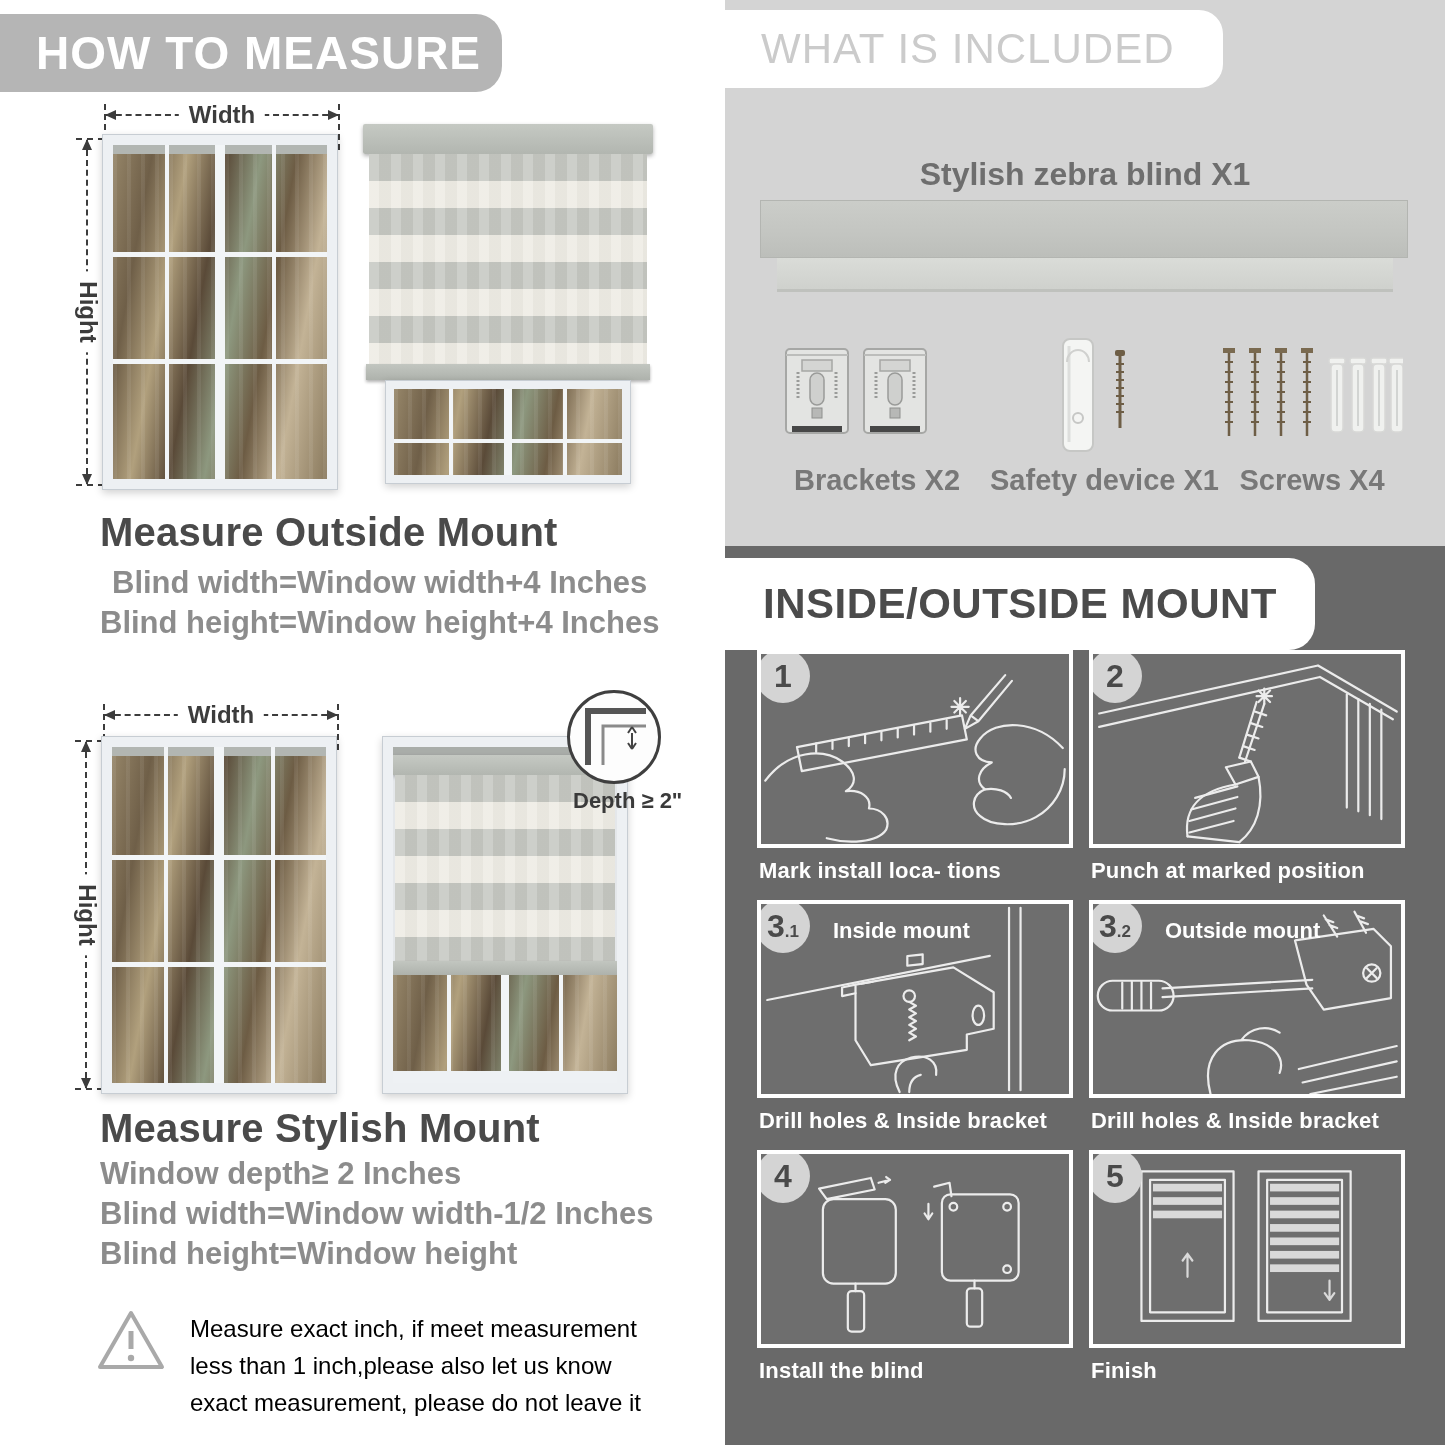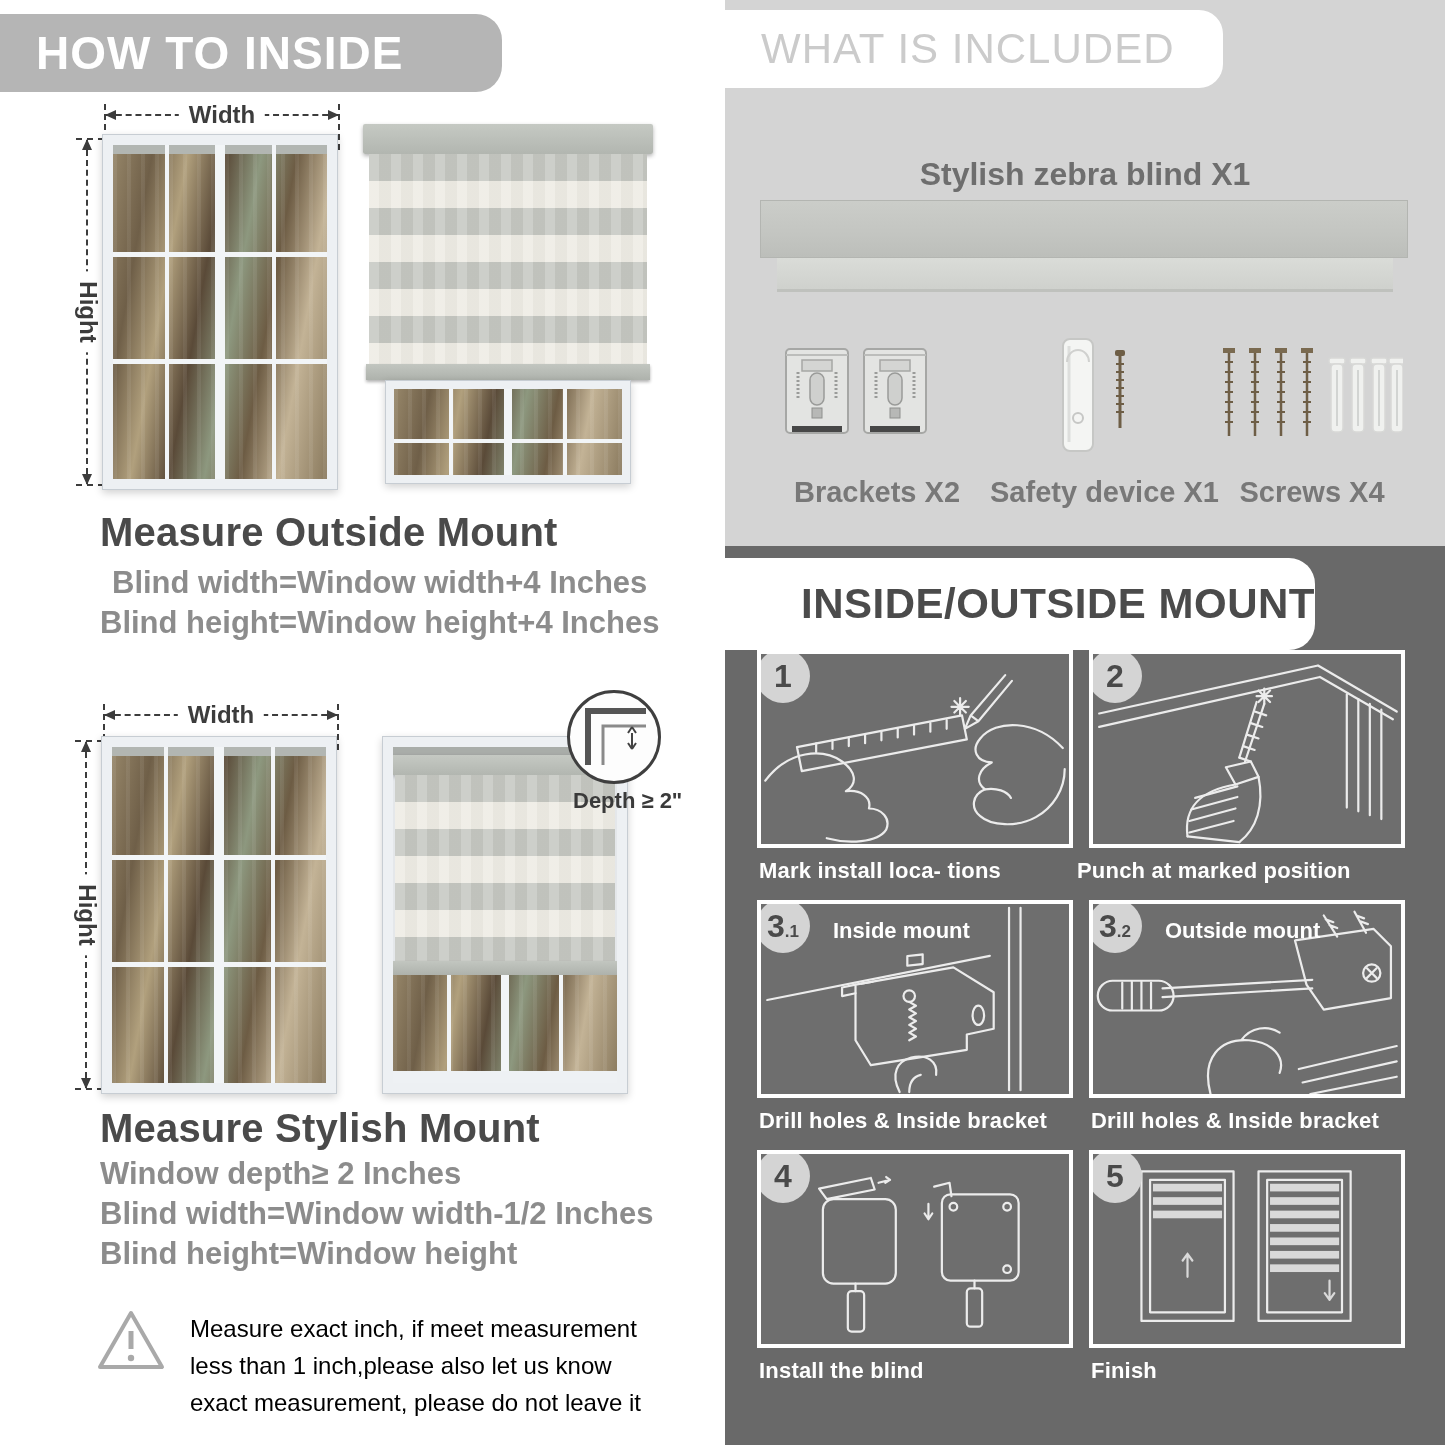--- a/index.html
+++ b/index.html
@@ -70,42 +70,42 @@
     border-radius:0 24px 24px 0;color:#cbcbcb;font-size:42px;font-weight:normal;
     line-height:78px;padding-left:36px;letter-spacing:1px;box-sizing:border-box;
   }
   .product-title{position:absolute;left:0;top:156px;width:100%;text-align:center;
     font-size:32px;font-weight:bold;color:#6e6e6e;}
   .cas-a{position:absolute;left:35px;top:200px;width:648px;height:58px;
     background:linear-gradient(180deg,#cbcdc9 0%,#c3c5c1 60%,#bcbeba 100%);
     border:1px solid #b3b5b1;box-sizing:border-box;}
   .cas-b{position:absolute;left:52px;top:258px;width:616px;height:34px;
     background:linear-gradient(180deg,#dadcd8,#cfd1cd);border-bottom:3px solid #bfc1bd;box-sizing:border-box;}
-  .item-label{position:absolute;top:464px;font-size:29px;font-weight:bold;color:#787878;text-align:center;margin-top:12px;}
-
-  .panel-bottom{left:725px;top:546px;width:720px;height:899px;background:#696969;text-align:right;}
+  .item-label{position:absolute;top:464px;font-size:29px;font-weight:bold;color:#787878;text-align:center;}
+
+  .panel-bottom{left:725px;top:546px;width:720px;height:899px;background:#696969;}
   .rpill2{
     position:absolute;left:0;top:12px;width:590px;height:92px;background:#ffffff;
     border-radius:0 26px 26px 0;color:#4b4b4b;font-size:42px;font-weight:bold;
     line-height:92px;padding-left:38px;box-sizing:border-box;letter-spacing:.5px;
   }
   .card{position:absolute;width:316px;height:198px;border:4px solid #ffffff;
     background:#6e6e6e;box-sizing:border-box;overflow:hidden;}
   .badge{position:absolute;left:-5px;top:-5px;width:54px;height:54px;border-radius:50%;
     background:#d4d4d4;display:flex;align-items:center;justify-content:center;
     font-size:32px;font-weight:bold;color:#4a4a4a;}
   .badge .sub{font-size:17px;margin-top:12px;}
   .card-title{position:absolute;left:72px;top:14px;color:#ffffff;font-weight:bold;font-size:22px;}
   .caption{position:absolute;color:#ffffff;font-weight:bold;font-size:22px;white-space:nowrap;letter-spacing:.2px;}
   .art{position:absolute;left:0;top:0;width:100%;height:100%;}
 </style>
 </head>
 <body>
 
-<div class="abs lpill">HOW TO INSIDE</div>
+<div class="abs lpill">HOW TO MEASURE</div>
 
 <div class="abs" style="left:60px;top:100px;width:610px;height:398px;">
 
   <div class="h-arrow" style="left:46px;top:14px;width:232px;">
     <div class="ah l"></div>
     <div class="ah r"></div>
     <div class="tick l"></div>
     <div class="tick r"></div>
     <span class="hlabel">Width</span>
   </div>
@@ -333,21 +333,21 @@
       <path d="M136,118 L162,112 L170,128 L146,136 Z"></path>
       <path d="M146,136 C110,142 92,160 96,190 M170,128 C176,158 168,182 150,196"></path>
       <path d="M104,150 l44,-12 M100,162 l48,-13 M98,174 l48,-13 M98,186 l46,-12"></path>
       <path d="M96,190 L150,196"></path>
     </svg>
     <div class="badge">
         <span>2</span>
         <span class="sub"></span>
       </div>
   </div>
-  <div class="caption" style="left:352px;top:312px;">Punch at  marked position</div>
+  <div class="caption" style="left:366px;top:312px;">Punch at  marked position</div>
 
   <div class="card" style="left:32px;top:354px;">
     <svg class="art" viewBox="0 0 316 198" fill="none" stroke="#ececec" stroke-width="2.3" stroke-linecap="round" stroke-linejoin="round">
       <path d="M256,4 L256,194 M268,4 L268,194"></path>
       <path d="M4,100 L236,54"></path>
       <path d="M96,84 L198,66 L240,92 L240,130 L212,136 L212,152 L112,168 L96,142 Z"></path>
       <path d="M96,84 l-14,3 l0,9 l14,-3 M114,81 l-12,2"></path>
       <rect x="150" y="70" width="16" height="10" transform="skewY(-6)"></rect>
       <ellipse cx="224" cy="116" rx="6" ry="10"></ellipse>
       <circle cx="152" cy="96" r="6"></circle>

